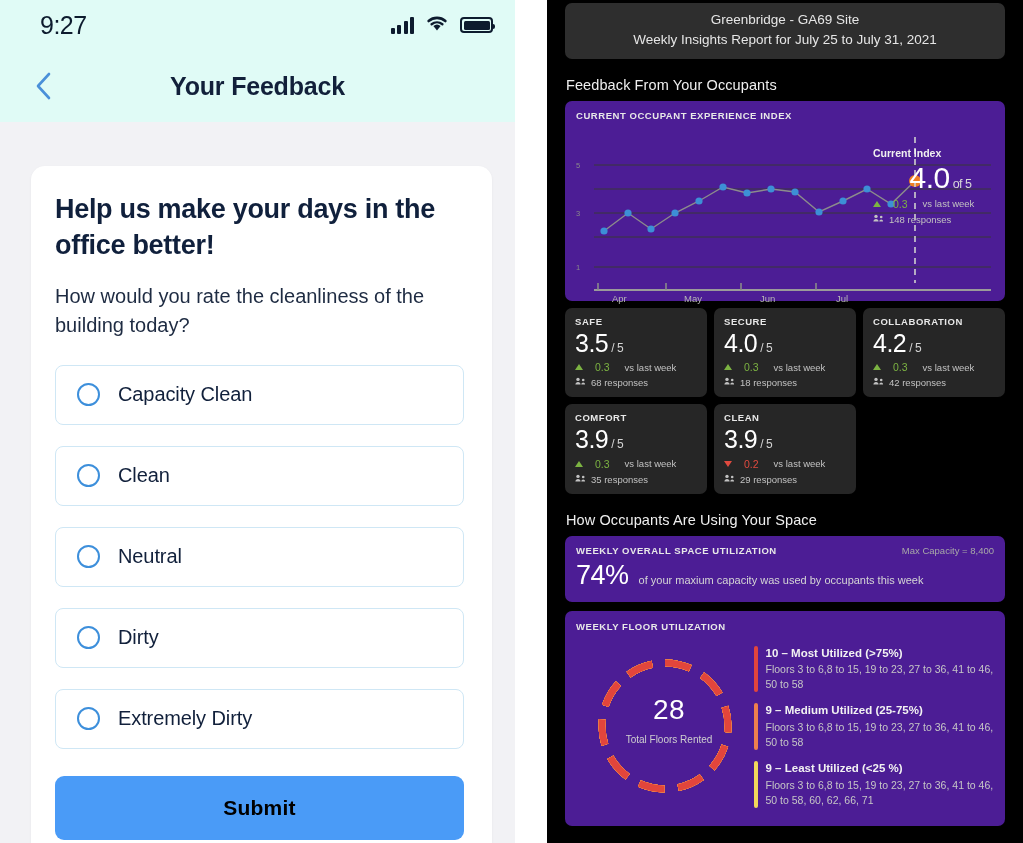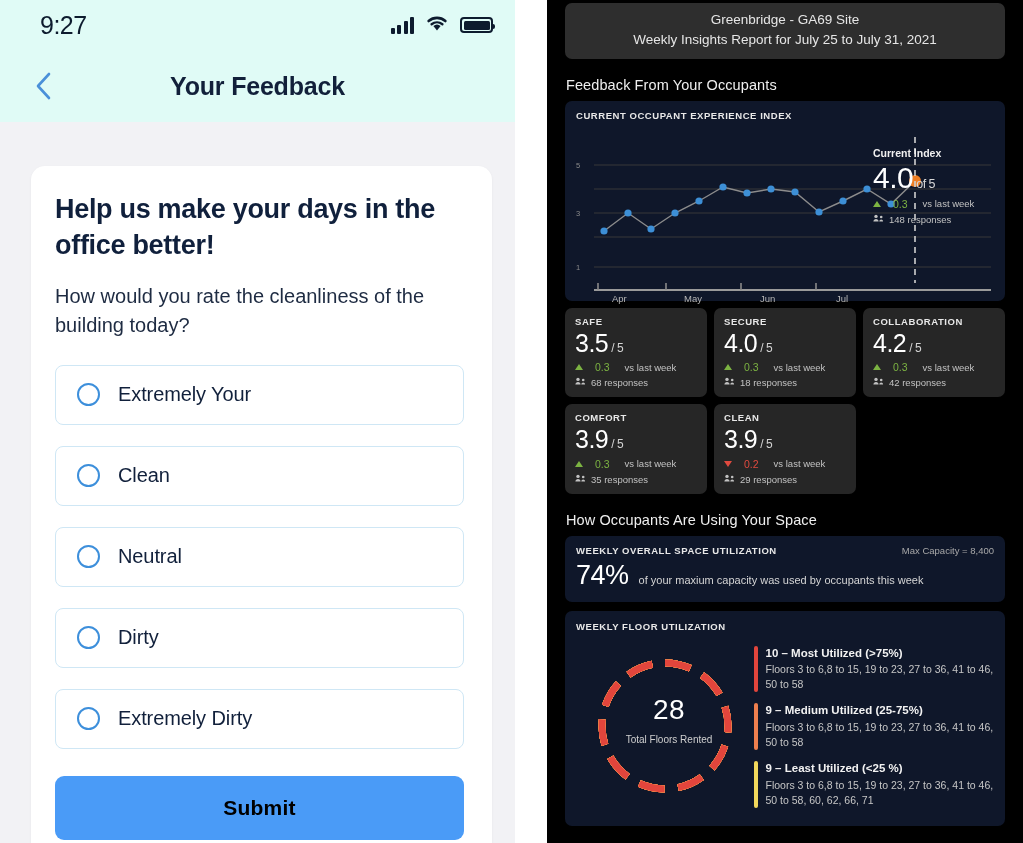--- a/index.html
+++ b/index.html
@@ -124,21 +124,21 @@
     font-size: 13.5px; color: #e6e6e6; margin-bottom: 5px;
   }
   .report-header .range {
     font-size: 13.5px; color: #e6e6e6;
   }
   .section-title {
     font-size: 14.5px; color: #efefef;
     margin: 18px 0 8px 4px; letter-spacing: 0.1px;
   }
   .panel {
-    background: #0f172a; border-radius: 7px;
+    background: #4c1d95; border-radius: 7px;
     margin: 0 3px;
   }
   .panel-label {
     font-size: 9.5px; font-weight: bold; color: #e8e8e8;
     letter-spacing: 0.55px;
   }
 
   
   .chart-panel { padding: 9px 9px 8px 11px; position: relative; height: 200px; }
   .chart-area { position: relative; height: 168px; margin-top: 4px; }
@@ -148,21 +148,21 @@
   }
   .xlab {
     position: absolute; font-size: 9.5px; color: #b5b5b5; top: 168px;
   }
   .cur-box {
     position: absolute; left: 297px; top: 22px; width: 135px;
   }
   .cur-title { font-size: 10.5px; font-weight: bold; color: #f0f0f0; }
   .cur-val {
     font-size: 30px; color: #fff; font-weight: 300;
-    line-height: 1.15; margin-top: 2px; letter-spacing: -0.5px;
+    line-height: 1.15; margin-top: 2px; letter-spacing: -0.5px; text-align: center;
   }
   .cur-val small { font-size: 12.5px; color: #d8d8d8; margin-left: 3px; }
   .delta { display: flex; align-items: center; gap: 12px; margin-top: 2px; }
   .tri-up { width: 0; height: 0; border-left: 4.5px solid transparent; border-right: 4.5px solid transparent; border-bottom: 6.5px solid #7cb342; }
   .tri-down { width: 0; height: 0; border-left: 4.5px solid transparent; border-right: 4.5px solid transparent; border-top: 6.5px solid #e04a3f; }
   .delta-up-val { font-size: 10.5px; color: #7cb342; }
   .delta-down-val { font-size: 10.5px; color: #e04a3f; }
   .delta-text { font-size: 9.5px; color: #c2c2c2; margin-left: 3px; }
   .resp { font-size: 9.5px; color: #c2c2c2; margin-top: 4px; display: flex; align-items: center; gap: 5px; }
   .ppl-icon { display: inline-block; }
@@ -242,21 +242,21 @@
         </div>
         <div class="nav-title">Your Feedback</div>
       </div>
 
       <div class="card">
         <h1>Help us make your days in the office better!</h1>
         <div class="question">How would you rate the cleanliness of the building today?</div>
 
         <div class="option">
           <span class="radio"></span>
-          <span class="option-label">Extremely Your</span>
+          <span class="option-label">Capacity Clean</span>
         </div>
         <div class="option">
           <span class="radio"></span>
           <span class="option-label">Clean</span>
         </div>
         <div class="option">
           <span class="radio"></span>
           <span class="option-label">Neutral</span>
         </div>
         <div class="option">

